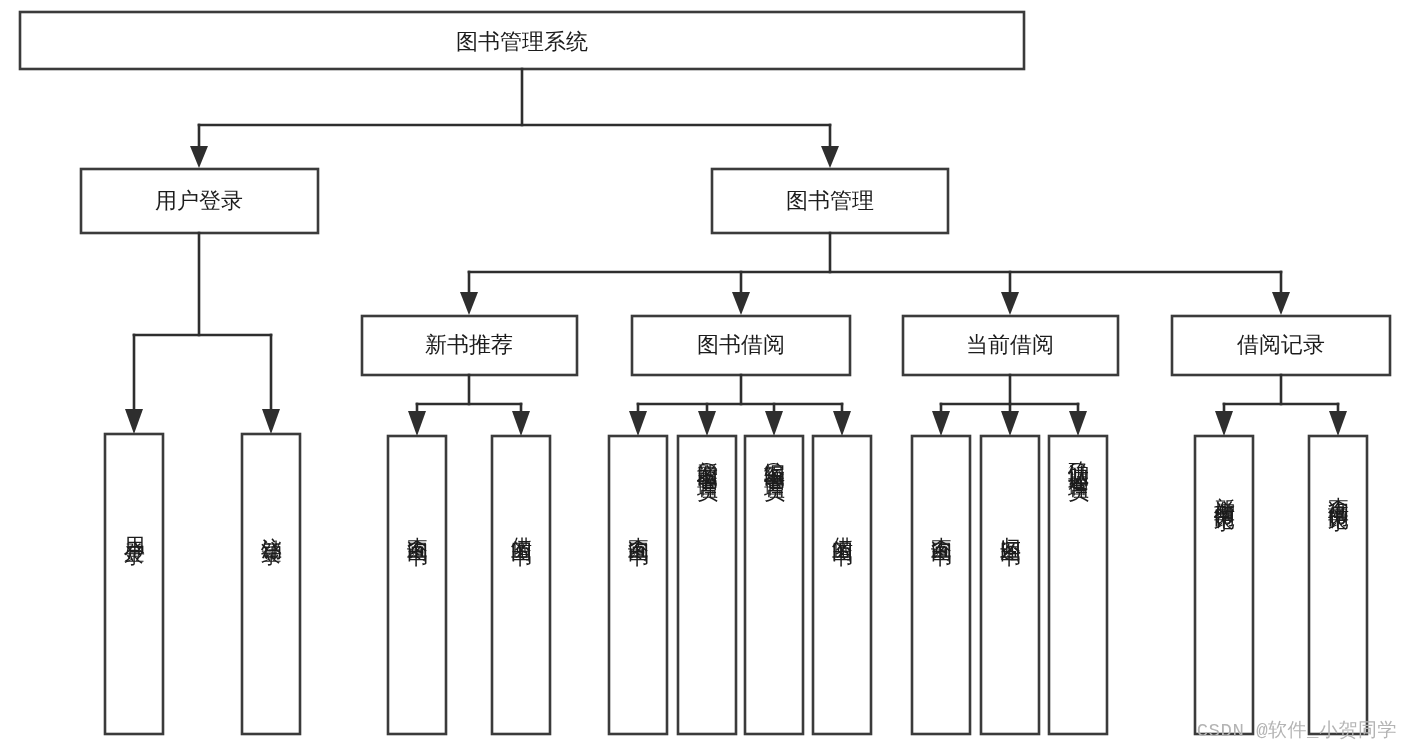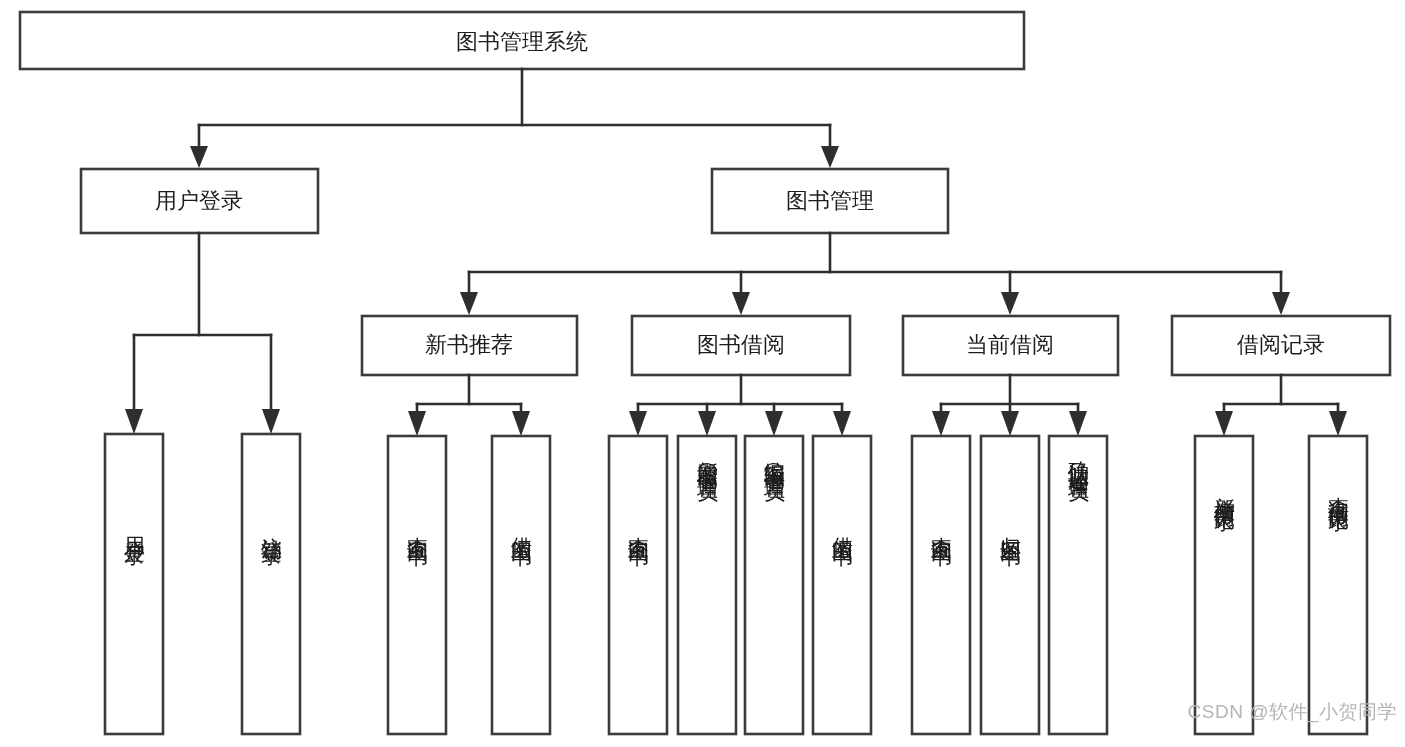--- a/index.html
+++ b/index.html
@@ -56,22 +56,22 @@
     font-family: "DejaVu Sans", "Liberation Sans", sans-serif;
     font-size: 21px;
     line-height: 1.18;
     letter-spacing: 3px;
     color: #1c1c1c;
     white-space: nowrap;
   }
   #watermark {
     position: absolute;
     right: 8px;
-    bottom: 22px;
-    font-family: Liberation Sans, sans-serif;
+    bottom: 4px;
+    font-family: Liberation Mono, monospace;
     font-size: 19px;
     color: #b4b4b4;
     letter-spacing: 0.5px;
     user-select: none;
   }
 </style>
 </head>
 <body>
 
 <div id="diagram-canvas">

